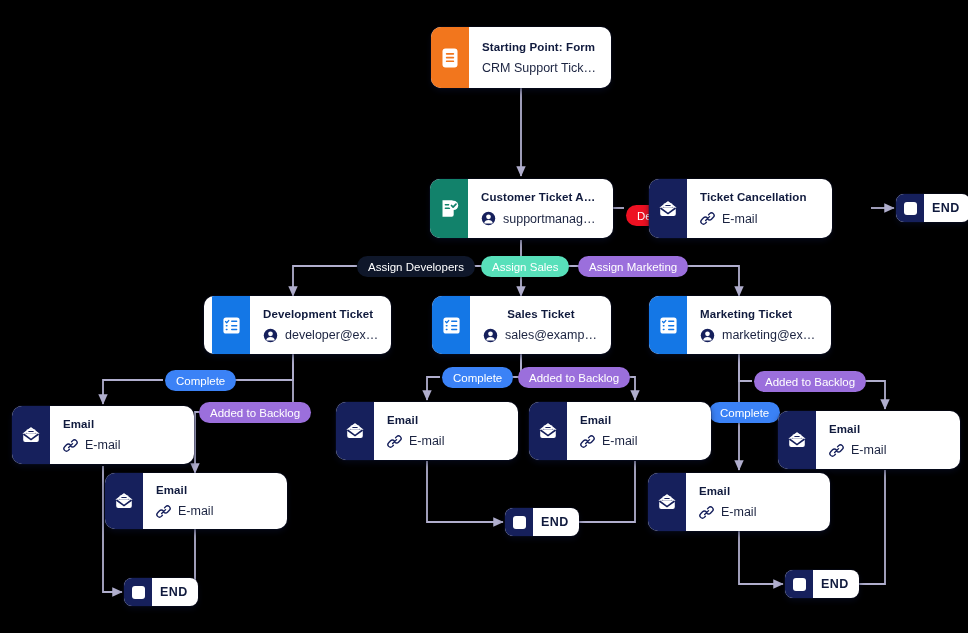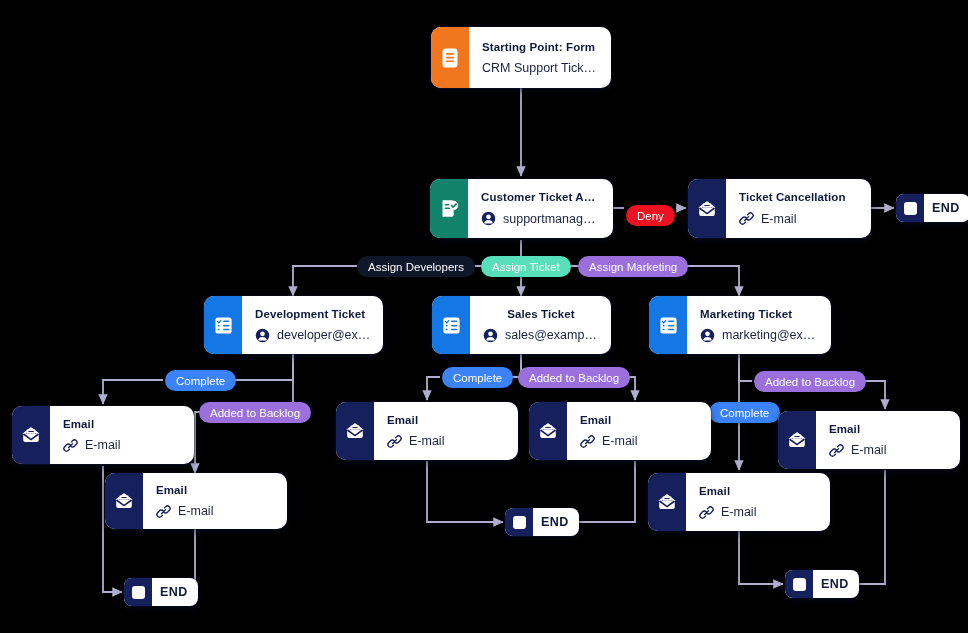--- a/index.html
+++ b/index.html
@@ -165,21 +165,21 @@
           <circle cx="8" cy="6.2" r="2.5" fill="#fff"></circle>
           <path d="M3.3 13.2a4.9 4.9 0 0 1 9.4 0z" fill="#fff"></path>
         </svg>
         <span class="subtext">supportmanager@exa...</span>
       </div>
     </div>
   </div>
 
   <div class="pill pill-red" style="left:626px;top:197px;margin-top:8px;">Deny</div>
 
-  <div class="node" style="left:688px;top:179px;width:183px;height:59px;">
+  <div class="node" style="left:649px;top:179px;width:183px;height:59px;">
     <div class="iconpane pane-navy">
       <svg width="22" height="20" viewBox="0 0 22 20" aria-hidden="true">
         <path d="M3.2 8.4h15.6v6.6a2 2 0 0 1-2 2H5.2a2 2 0 0 1-2-2z" fill="#fff"></path>
         <path d="M3.2 9.2 11 3.2l7.8 6" fill="none" stroke="#fff" stroke-width="2" stroke-linejoin="round"></path>
         <rect x="6.6" y="4.4" width="8.8" height="1.5" rx=".7" fill="#fff"></rect>
         <rect x="6.6" y="7" width="8.8" height="1.5" rx=".7" fill="#fff"></rect>
         <path d="M3.4 9 11 14.6 18.6 9" fill="none" stroke="#16205c" stroke-width="1.6"></path>
       </svg>
     </div>
     <div class="body">
@@ -196,24 +196,24 @@
   </div>
 
   <div class="endbadge" style="left:896px;top:194px;">
     <div class="sq">
         <i></i>
       </div>
     <div class="lbl">END</div>
   </div>
 
   <div class="pill pill-green" style="left:357px;top:256px;">Assign Developers</div>
-  <div class="pill pill-mint" style="left:481px;top:256px;">Assign Ticket</div>
+  <div class="pill pill-mint" style="left:481px;top:256px;">Assign Sales</div>
   <div class="pill pill-purple" style="left:578px;top:256px;">Assign Marketing</div>
 
-  <div class="node" style="left:204px;top:296px;width:179px;height:58px;">
+  <div class="node" style="left:204px;top:296px;width:179px;height:58px;padding-left:8px;">
     <div class="iconpane pane-blue">
       <svg width="21" height="21" viewBox="0 0 21 21" aria-hidden="true">
         <rect x="2.4" y="2.4" width="16.2" height="16.2" rx="2.6" fill="#fff"></rect>
         <path d="M4.6 6.6l1.1 1.2 2-2.2" stroke="#1477e6" stroke-width="1.4" fill="none" stroke-linecap="round" stroke-linejoin="round"></path>
         <rect x="10" y="5.6" width="6.4" height="1.5" rx=".75" fill="#1477e6"></rect>
         <rect x="4.6" y="9.9" width="2.1" height="1.5" rx=".75" fill="#1477e6"></rect>
         <rect x="10" y="9.9" width="6.4" height="1.5" rx=".75" fill="#1477e6"></rect>
         <rect x="4.6" y="13.7" width="2.1" height="1.5" rx=".75" fill="#1477e6"></rect>
         <rect x="10" y="13.7" width="6.4" height="1.5" rx=".75" fill="#1477e6"></rect>
       </svg>

